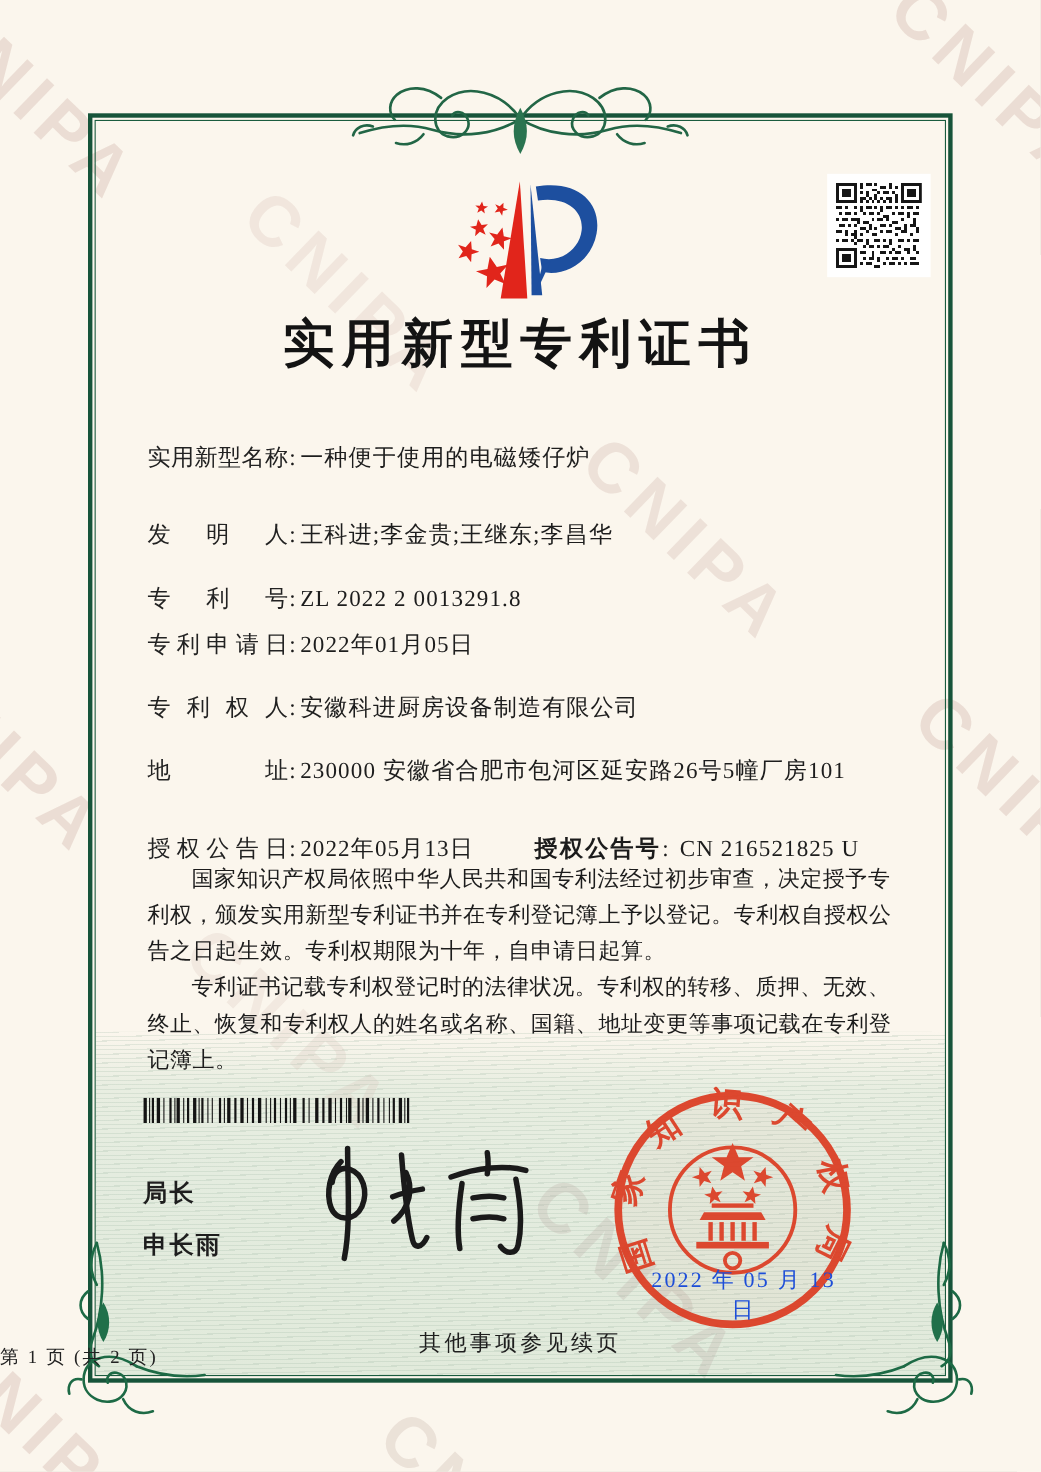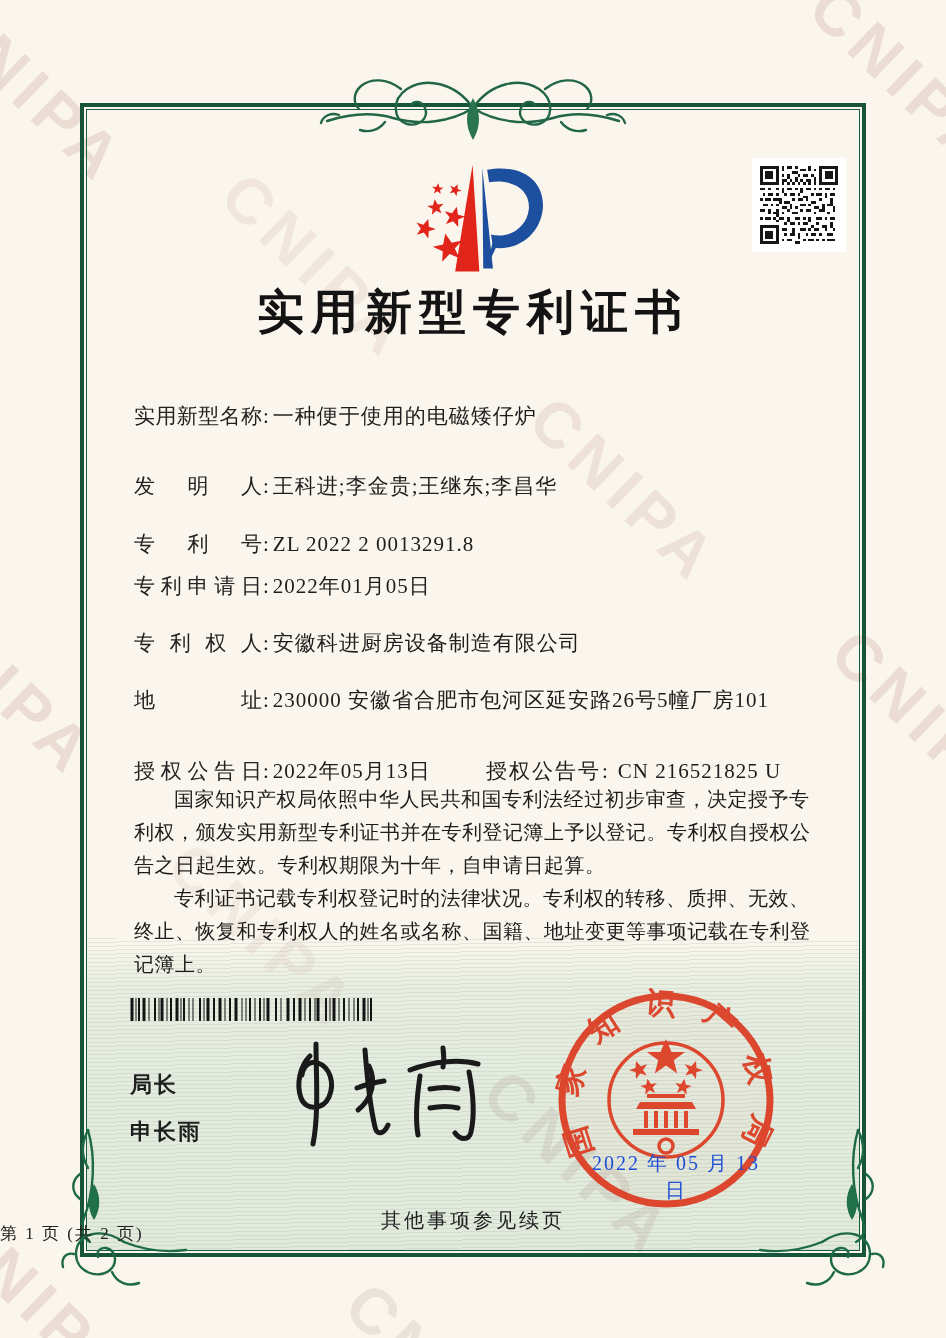--- a/index.html
+++ b/index.html
@@ -40,21 +40,21 @@
   .title{left:0;right:0;top:281px;text-align:center;font-size:47px;font-weight:bold;
          letter-spacing:7px;color:#131313;z-index:5;}
 
   .frow{position:absolute;left:134px;width:700px;font-size:21px;z-index:5;white-space:nowrap;}
   .r1{top:402px;} .r2{top:472px;} .r3{top:530px;} .r4{top:572px;}
   .r5{top:629px;} .r6{top:686px;} .r7{top:757px;}
   .flabel{display:inline-block;width:128px;text-align:justify;text-align-last:justify;color:#222;}
   .colon{margin-left:1px;}
   .fvalue{margin-left:4px;letter-spacing:1px;color:#1d1d1d;}
   .pair2{position:absolute;left:352px;top:0;}
-  .pair2 .flabel2{letter-spacing:2px;}
+  .pair2 .flabel2{letter-spacing:2px;font-weight:bold;}
   .pair2 .fvalue{margin-left:10px;}
 
   .bodytext{left:134px;top:783px;width:680px;z-index:5;font-size:20px;line-height:33px;color:#1c1c1c;}
   .bodytext p{margin:0;text-indent:2em;letter-spacing:0.5px;}
 
   .barcode{left:130px;top:998px;z-index:5;}
 
   .sig-block{left:130px;top:1070px;z-index:5;font-family:"Liberation Sans","DejaVu Sans",sans-serif;
              font-size:22px;font-weight:600;letter-spacing:2px;color:#1e1e1e;}
   .sig-block div{margin-bottom:17px;}

